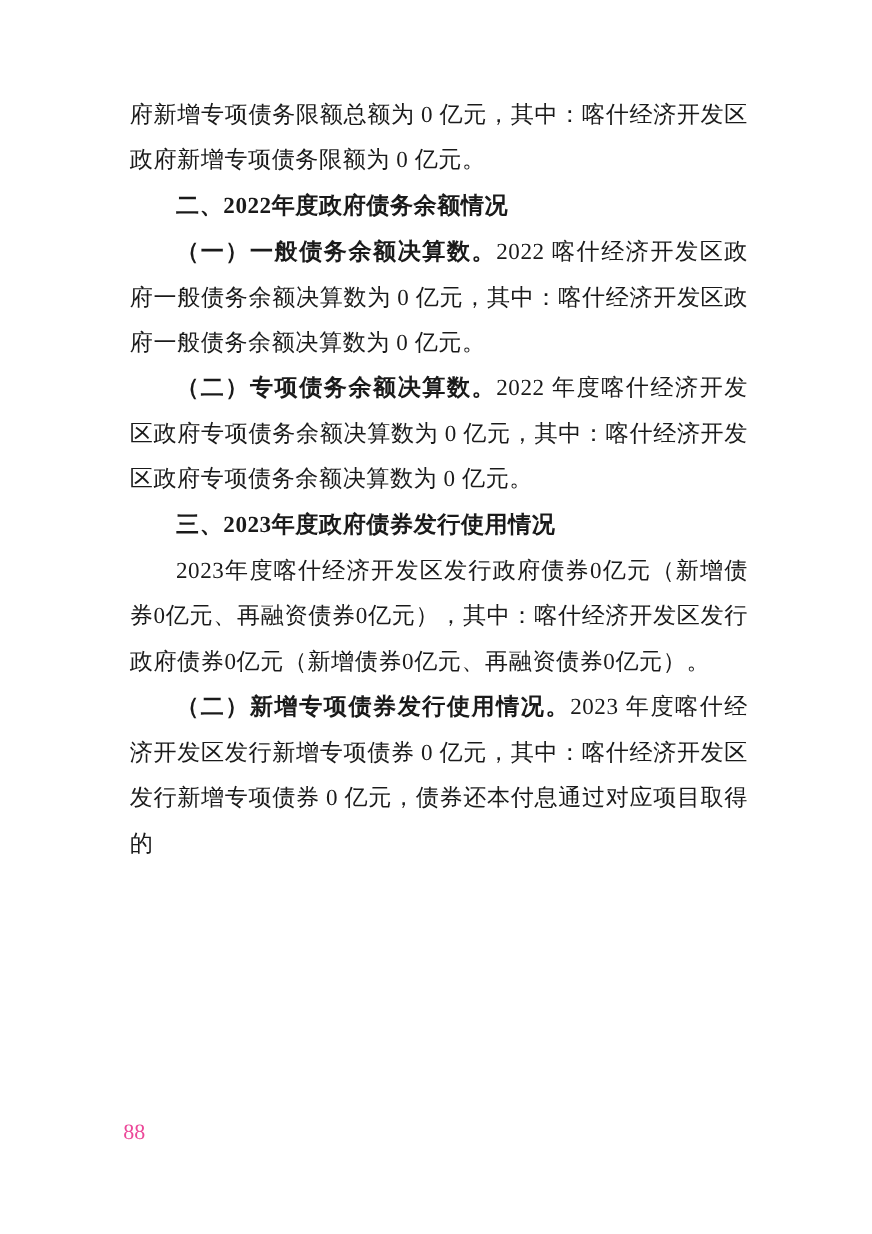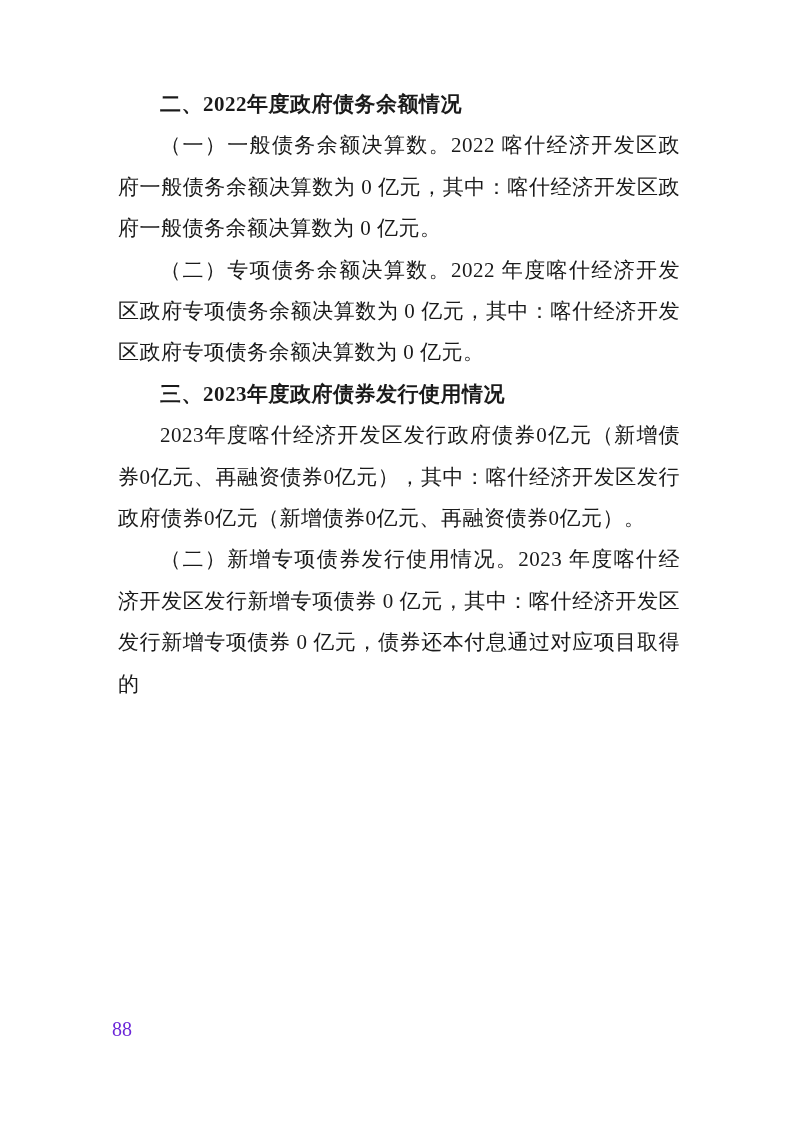--- a/index.html
+++ b/index.html
@@ -30,38 +30,39 @@
     margin: 0;
     text-indent: 2em;
   }
   .content p.continuation {
     text-indent: 0;
   }
   .content p.heading {
     font-weight: bold;
   }
   .lead {
-    font-weight: normal;
+    font-weight: bold;
   }
   .page-number {
     position: absolute;
     left: 112px;
     top: 1018px;
     font-size: 20px;
     line-height: 1.1;
-    color: #6d28d9;
+    color: #ec4899;
   }
 </style>
 </head>
 <body>
 
 <div class="page">
 
   <div class="content">
 
+    <p class="continuation">府新增专项债务限额总额为 0 亿元，其中：喀什经济开发区政府新增专项债务限额为 0 亿元。</p>
 
     <p class="heading">二、2022年度政府债务余额情况</p>
 
 
     <p>
       <span class="lead">（一）一般债务余额决算数。</span><span>2022 喀什经济开发区政府一般债务余额决算数为 0 亿元，其中：喀什经济开发区政府一般债务余额决算数为 0 亿元。</span>
     </p>
 
     <p>
       <span class="lead">（二）专项债务余额决算数。</span><span>2022 年度喀什经济开发区政府专项债务余额决算数为 0 亿元，其中：喀什经济开发区政府专项债务余额决算数为 0 亿元。</span>

